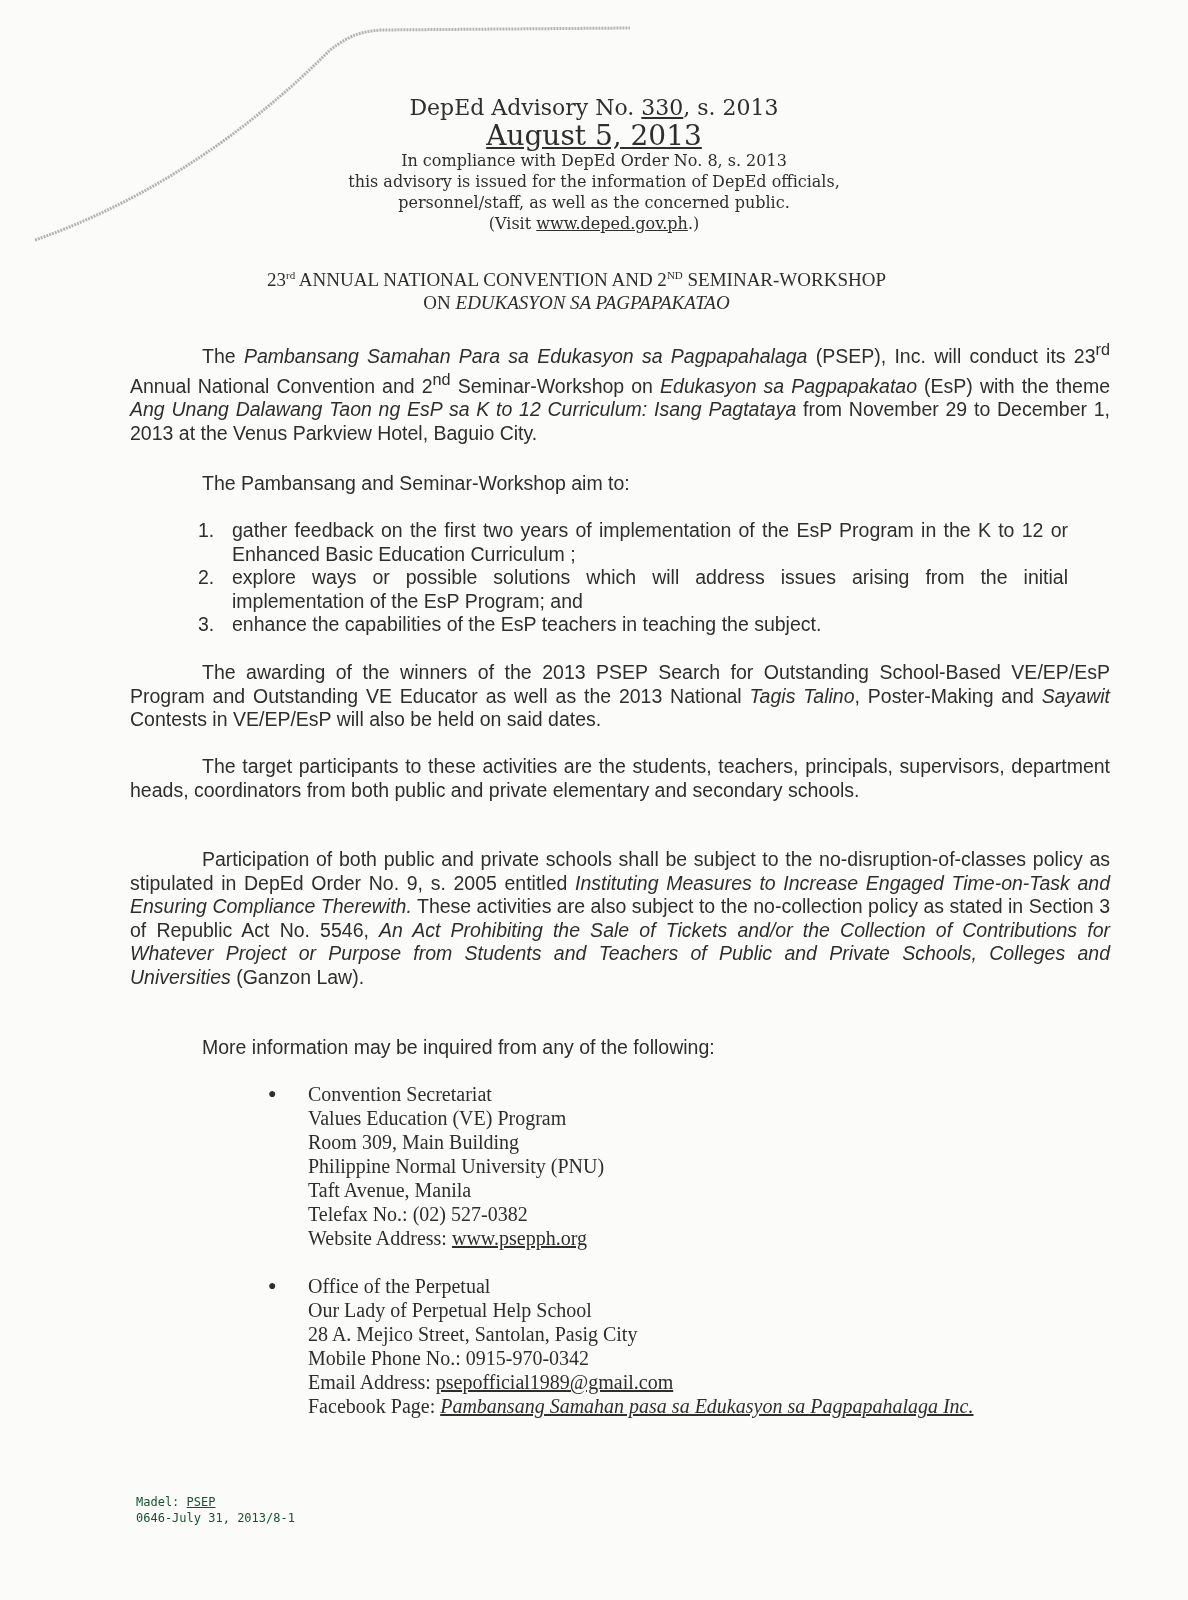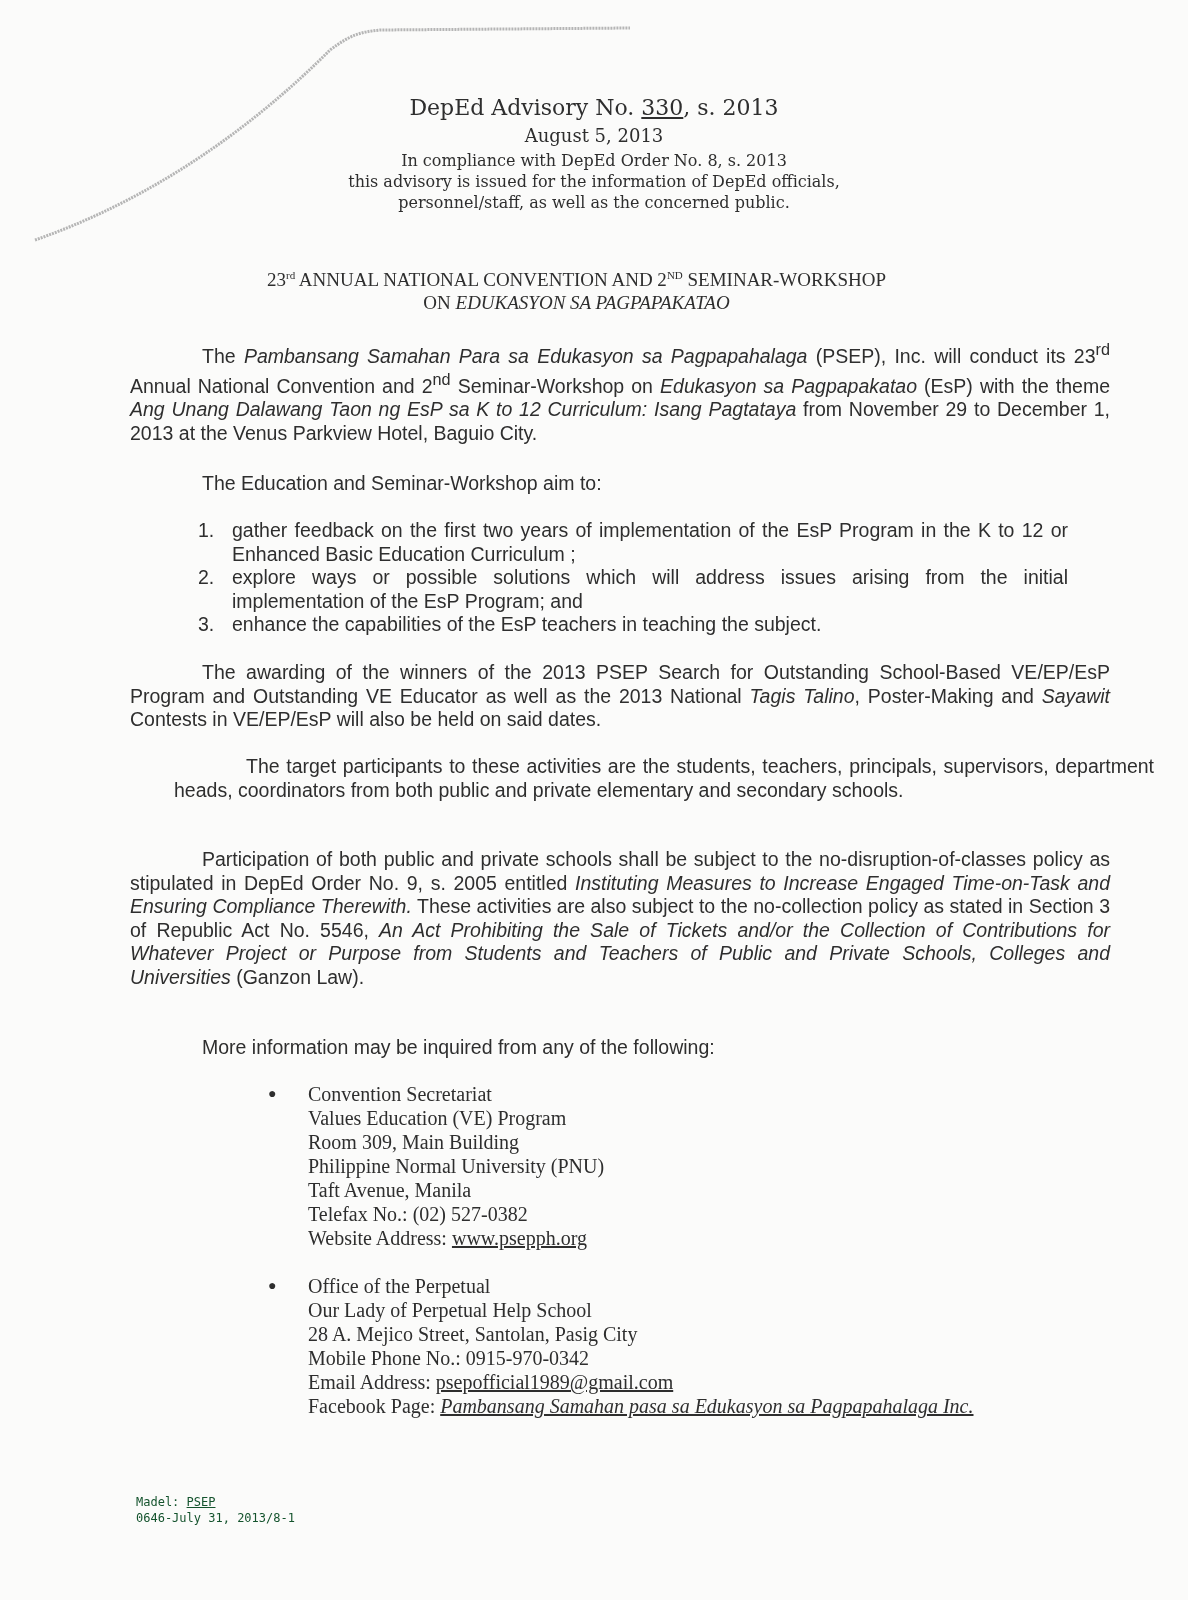--- a/index.html
+++ b/index.html
@@ -5,21 +5,21 @@
   html, body { margin:0; padding:0; }
   body {
     width:1188px; height:1600px; background:#fbfbfa; position:relative; overflow:hidden;
     font-family:"DejaVu Serif","Liberation Serif",serif; color:#2e2e2e;
   }
   .scan-edge {
     position:absolute; left:30px; top:20px; width:600px; height:230px; pointer-events:none;
   }
   .header { position:absolute; top:94px; left:0; width:1188px; text-align:center; }
   .h-title { font-size:22px; line-height:28px; }
-  .h-date { font-size:18px; line-height:28px; }
+  .h-date { font-size:28px; line-height:28px; text-decoration:underline; }
   .h-small { font-size:16px; line-height:21px; }
   .u { text-decoration:underline; }
   .title-block { position:absolute; top:264px; left:0; width:1153px; text-align:center; font-family:"Liberation Serif",serif; font-size:19px; line-height:23px; }
   .title-block sup { font-size:11px; }
   .body { position:absolute; left:130px; width:980px; font-family:Liberation Sans, sans-serif; font-size:19.5px; line-height:23.5px; text-align:justify; }
   .body i { font-style:italic; }
   .indent { text-indent:72px; }
   .list { margin:0; padding-left:0; list-style:none; }
   .list li { display:flex; }
   .list .num { width:34px; flex:none; }
@@ -34,32 +34,33 @@
 <svg class="scan-edge" viewBox="0 0 600 230">
   <path d="M5 220 C 120 180, 220 110, 300 30 C 320 15, 330 12, 350 10 L 600 8" stroke="#b5b5b5" stroke-width="3" fill="none" stroke-dasharray="2 1"></path>
 </svg>
 
 <div class="header">
   <div class="h-title"><span>DepEd Advisory No. </span><span class="u">330</span><span>, s. 2013</span></div>
   <div class="h-date">August 5, 2013</div>
   <div class="h-small">In compliance with DepEd Order No. 8, s. 2013</div>
   <div class="h-small">this advisory is issued for the information of DepEd officials,</div>
   <div class="h-small">personnel/staff, as well as the concerned public.</div>
+  <div class="h-small"><span>(Visit </span><span class="u">www.deped.gov.ph</span><span>.)</span></div>
 </div>
 
 <div class="title-block">
   <div><span>23</span><sup>rd</sup><span> ANNUAL NATIONAL CONVENTION AND 2</span><sup>ND</sup><span> SEMINAR-WORKSHOP</span></div>
   <div><span>ON </span><i>EDUKASYON SA PAGPAPAKATAO</i></div>
 </div>
 
 <div class="body indent" style="top:338px;">
   <span>The </span><i>Pambansang Samahan Para sa Edukasyon sa Pagpapahalaga</i><span> (PSEP), Inc. will conduct its 23</span><sup>rd</sup><span> Annual National Convention and 2</span><sup>nd</sup><span> Seminar-Workshop on </span><i>Edukasyon sa Pagpapakatao</i><span> (EsP) with the theme </span><i>Ang Unang Dalawang Taon ng EsP sa K to 12 Curriculum: Isang Pagtataya</i><span> from November 29 to December 1, 2013 at the Venus Parkview Hotel, Baguio City.</span>
 </div>
 
-<div class="body" style="top:472px; left:202px; width:900px;">The Education and Seminar-Workshop aim to:</div>
+<div class="body" style="top:472px; left:202px; width:900px;">The Pambansang and Seminar-Workshop aim to:</div>
 
 <div class="body" style="top:519px; left:198px; width:870px;">
   <ul class="list">
     <li>
         <span class="num">1.</span>
         <span>gather feedback on the first two years of implementation of the EsP Program in the K to 12 or Enhanced Basic Education Curriculum ;</span>
       </li>
     <li>
         <span class="num">2.</span>
         <span>explore ways or possible solutions which will address issues arising from the initial implementation of the EsP Program; and</span>
@@ -68,21 +69,21 @@
         <span class="num">3.</span>
         <span>enhance the capabilities of the EsP teachers in teaching the subject.</span>
       </li>
   </ul>
 </div>
 
 <div class="body indent" style="top:661px;">
   <span>The awarding of the winners of the 2013 PSEP Search for Outstanding School-Based VE/EP/EsP Program and Outstanding VE Educator as well as the 2013 National </span><i>Tagis Talino</i><span>, Poster-Making and </span><i>Sayawit</i><span> Contests in VE/EP/EsP will also be held on said dates.</span>
 </div>
 
-<div class="body indent" style="top:755px;margin-left:44px;">The target participants to these activities are the students, teachers, principals, supervisors, department heads, coordinators from both public and private elementary and secondary schools.</div>
+<div class="body indent" style="top:755px;">The target participants to these activities are the students, teachers, principals, supervisors, department heads, coordinators from both public and private elementary and secondary schools.</div>
 
 <div class="body indent" style="top:848px;">
   <span>Participation of both public and private schools shall be subject to the no-disruption-of-classes policy as stipulated in DepEd Order No. 9, s. 2005 entitled </span><i>Instituting Measures to Increase Engaged Time-on-Task and Ensuring Compliance Therewith.</i><span> These activities are also subject to the no-collection policy as stated in Section 3 of Republic Act No. 5546, </span><i>An Act Prohibiting the Sale of Tickets and/or the Collection of Contributions for Whatever Project or Purpose from Students and Teachers of Public and Private Schools, Colleges and Universities</i><span> (Ganzon Law).</span>
 </div>
 
 <div class="body" style="top:1036px; left:202px; width:900px;">More information may be inquired from any of the following:</div>
 
 <div class="contacts" style="top:1082px;">
   <div class="contact">
     <span class="bullet">●</span>

